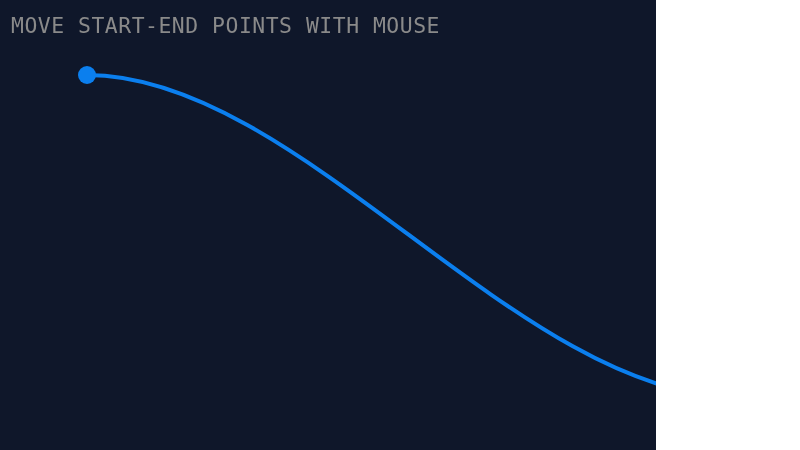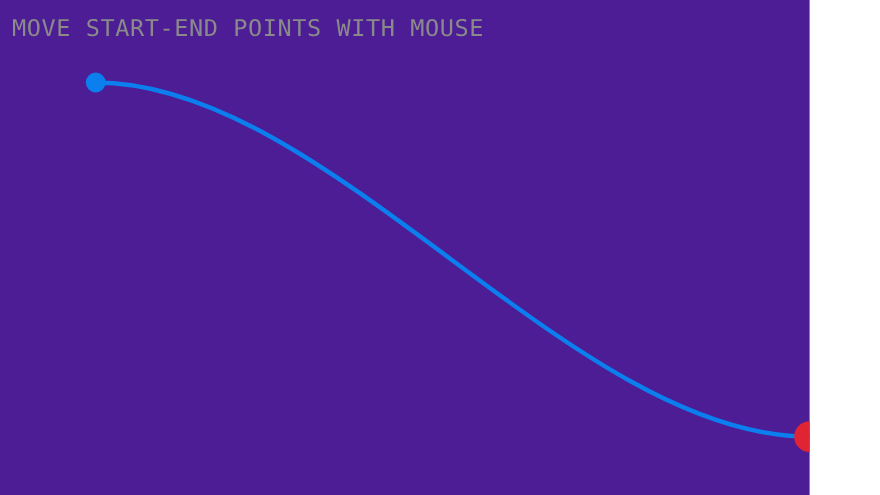--- a/index.html
+++ b/index.html
@@ -53,21 +53,21 @@
     stroke-linecap: round;
     stroke-linejoin: round;
   }
   .handle-dot {
     cursor: pointer;
   }
 </style>
 </head>
 <body>
 
-<div id="app" style="width: 736px; height: 450px; background: #4c1d95;">
+<div id="app" style="width: 656px; height: 450px; background: #0f172a;">
 
   <div id="canvas-stage">
 
     <svg class="curve-layer" viewBox="0 0 800 450" xmlns="http://www.w3.org/2000/svg">
 
       <path class="bezier-path" stroke="#0b7fee" stroke-width="4" d="M 87 75 C 300 75 520 397 736 397"></path>
 
       <circle class="handle-dot" cy="75" r="9" fill="#0b7fee" cx="87"></circle>
 
       <circle class="handle-dot" cy="397" r="14" fill="#e02434" cx="736"></circle>

